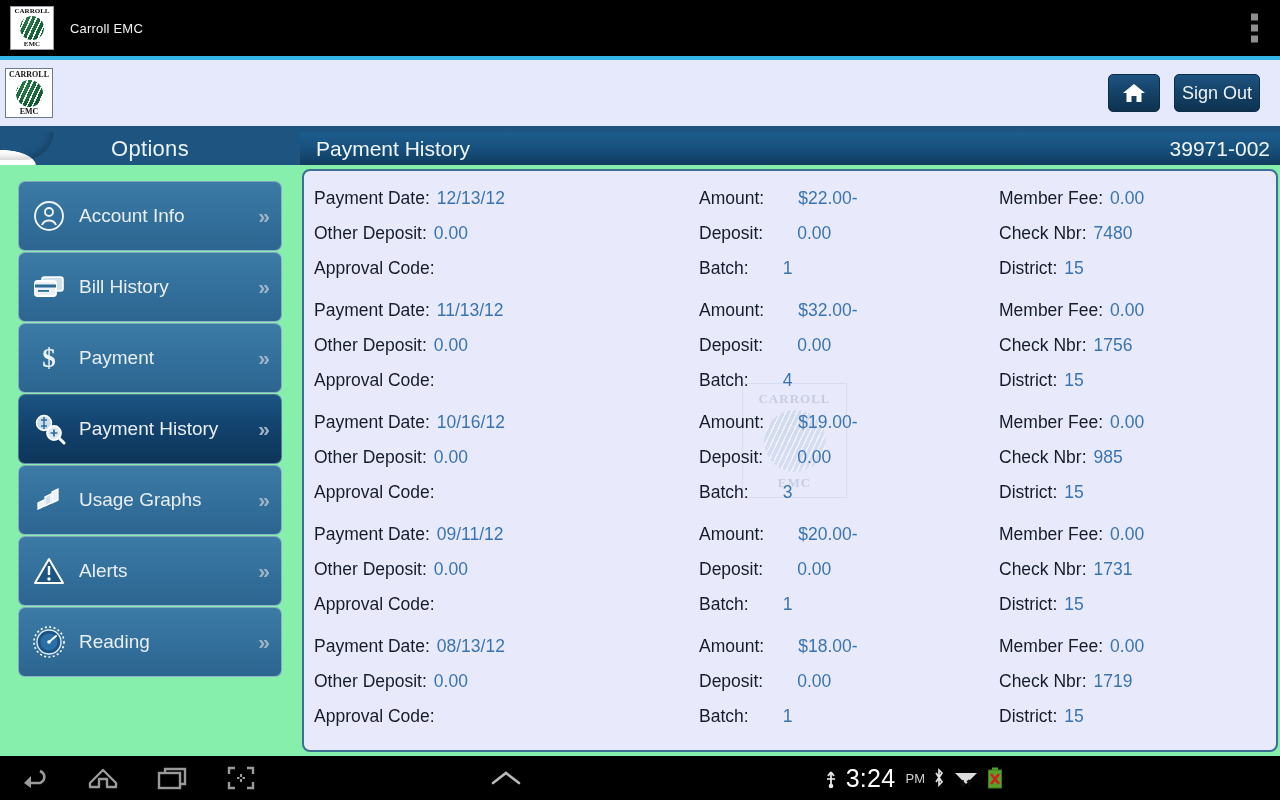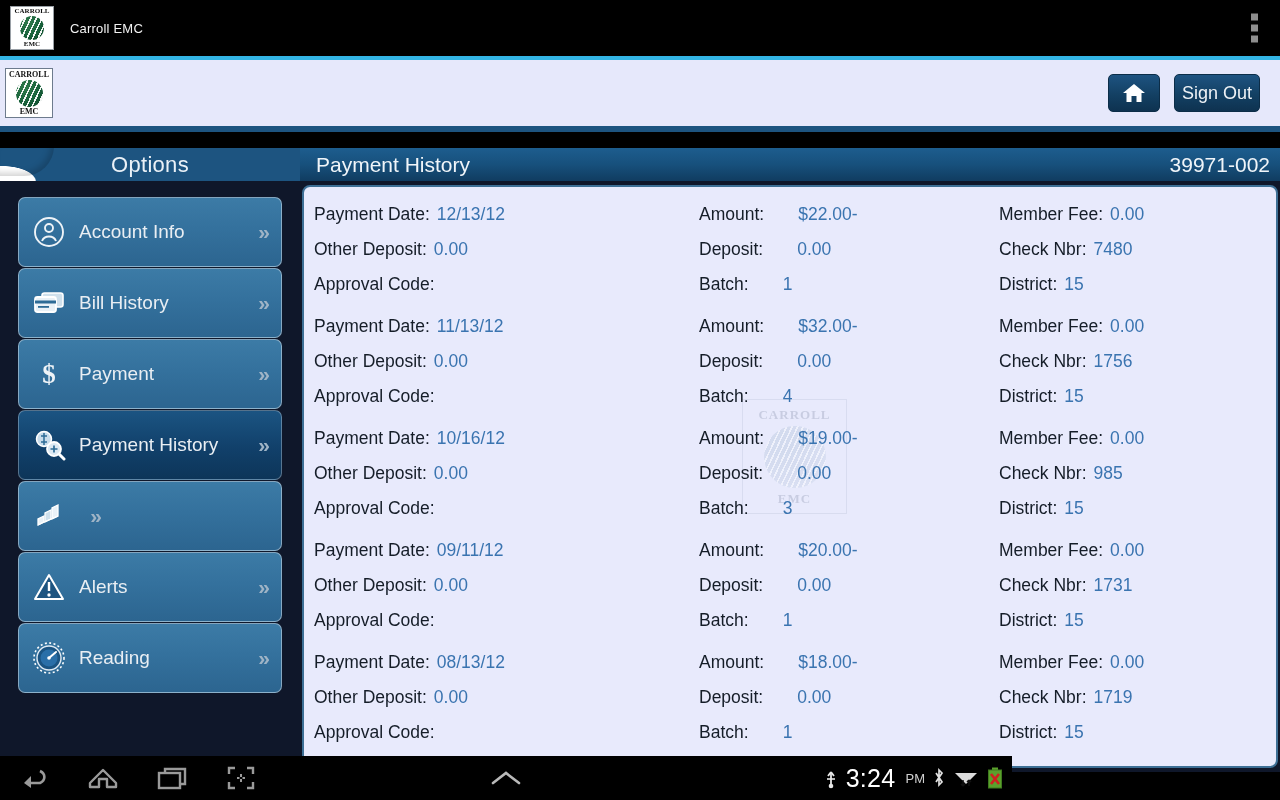--- a/index.html
+++ b/index.html
@@ -73,22 +73,21 @@
     color:#eef2f6; font-size:18px;
     display:flex; align-items:center; justify-content:flex-end;
   }
   .subdivider {
     position:absolute; left:0; top:126px; width:1280px; height:6px; background:#1d5480;
   }
 
   
   .body {
     position:absolute; left:0; top:132px; width:1280px; height:624px;
-    background:#0f172a;
-    margin-top:16px;
+    background:#86efac;
   }
 
   
   .sidebar { position:absolute; left:0; top:0; width:300px; height:624px; }
   .opt-header {
     position:relative; height:33px; background:#1d5480;
     display:flex; align-items:center; justify-content:center; overflow:hidden;
   }
   .opt-header span { color:#eaf1f7; font-size:22px; letter-spacing:.3px; }
   
@@ -281,20 +280,21 @@
           </div>
           <div class="mitem">
             <span class="ic">
               <svg width="28" height="26" viewBox="0 0 28 26">
                 <path d="M3 22 L3 16 L9 13 L9 19 Z" fill="#eaf2f8" stroke="#ffffff" stroke-width="1.3"></path>
                 <path d="M10 19 L10 10 L16 7 L16 16 Z" fill="#cfe0ec" stroke="#ffffff" stroke-width="1.3"></path>
                 <path d="M17 16 L17 5 L23 2 L23 13 Z" fill="#eaf2f8" stroke="#ffffff" stroke-width="1.3"></path>
                 <path d="M3 22 L9 19 L16 16 L23 13" fill="none" stroke="#ffffff" stroke-width="1.2"></path>
               </svg>
             </span>
+            <span class="lbl">Usage Graphs</span>
             <span class="chev">»</span>
           </div>
           <div class="mitem">
             <span class="ic">
               <svg width="30" height="28" viewBox="0 0 30 28">
                 <path d="M15 2 L29 26 L1 26 Z" fill="#1d5480" stroke="#ffffff" stroke-width="2" stroke-linejoin="round"></path>
                 <path d="M15 9 L15 18" stroke="#ffffff" stroke-width="2.4"></path>
                 <circle cx="15" cy="22" r="1.7" fill="#ffffff"></circle>
               </svg>
             </span>

